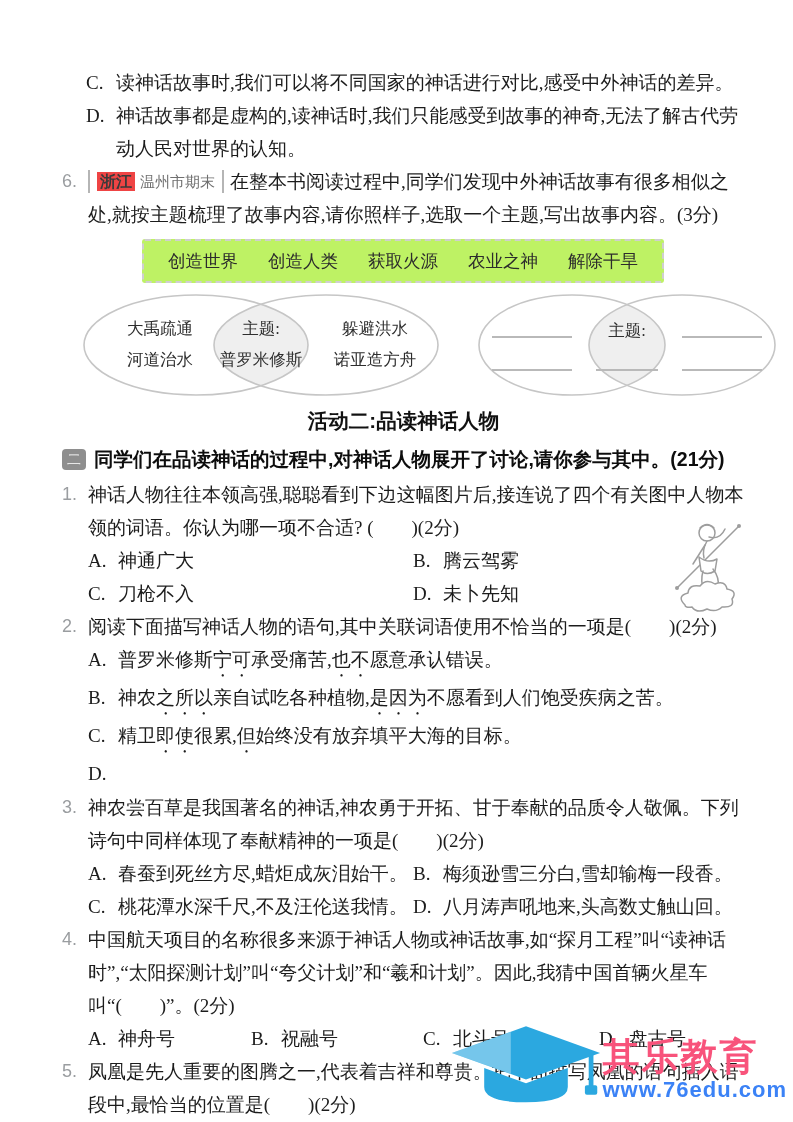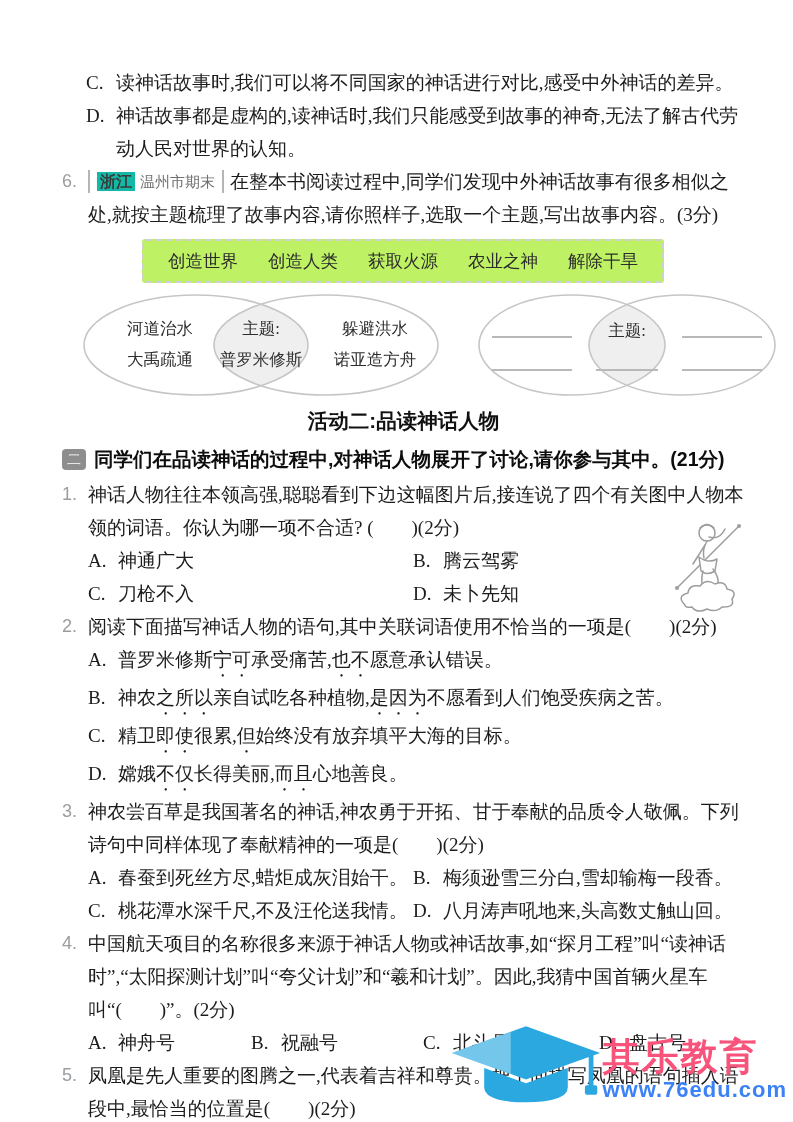--- a/index.html
+++ b/index.html
@@ -15,21 +15,21 @@
   .optlabel{flex:0 0 30px;}
   .qnum{flex:0 0 26px;color:#9a9da0;font-family:"Liberation Sans","DejaVu Sans",sans-serif;font-size:18px;}
   .qbody{flex:1;min-width:0;position:relative;}
 
   .prev-options{padding-left:24px;}
 
   
   .tag{display:inline-block;border-left:2px solid #b5b5b5;border-right:2px solid #b5b5b5;
        padding:0 7px;margin-right:6px;line-height:22px;vertical-align:1px;}
   .tag .prov{font-family:"Liberation Sans","DejaVu Sans",sans-serif;font-weight:700;color:#3a3a3a;
-       background:#14b8a6;padding:1px 3px;font-size:16px;}
+       background:#ef4444;padding:1px 3px;font-size:16px;}
   .tag .exam{font-family:"Liberation Sans","DejaVu Sans",sans-serif;color:#6f6f6f;font-size:15px;margin-left:5px;}
 
   
   .theme-box{box-sizing:border-box;width:522px;margin:8px 0 10px 80px;padding:5px 24px;
        border:2px dashed #cfcfcf;border-radius:3px;background:#bef264;
        display:flex;justify-content:space-between;line-height:30px;font-size:17.5px;color:#2c2c2c;}
 
   
   .venn-row{display:flex;gap:34px;margin:4px 0 6px 18px;}
   .venn{position:relative;}
@@ -104,22 +104,22 @@
         <defs>
             <clipPath id="clipL">
               <ellipse cx="116" cy="52" rx="112" ry="50"></ellipse>
             </clipPath>
           </defs>
         <ellipse cx="246" cy="52" rx="112" ry="50" fill="#efefef" clip-path="url(#clipL)"></ellipse>
         <ellipse cx="116" cy="52" rx="112" ry="50" fill="none" stroke="#c6c6c6" stroke-width="1.6"></ellipse>
         <ellipse cx="246" cy="52" rx="112" ry="50" fill="none" stroke="#c6c6c6" stroke-width="1.6"></ellipse>
       </svg>
       <div class="txt" style="left:22px;top:20px;width:116px;">
+        <div>大禹疏通</div>
         <div>河道治水</div>
-        <div>大禹疏通</div>
       </div>
       <div class="txt" style="left:132px;top:20px;width:98px;">
         <div>主题:</div>
         <div>普罗米修斯</div>
       </div>
       <div class="txt" style="left:236px;top:20px;width:118px;">
         <div>躲避洪水</div>
         <div>诺亚造方舟</div>
       </div>
     </div>
@@ -208,21 +208,20 @@
         <div class="row">
           <span class="optlabel">B.</span>
           <span><span>神农</span><span class="em-dots">之所以</span><span>亲自试吃各种植物,</span><span class="em-dots">是因为</span><span>不愿看到人们饱受疾病之苦。</span></span>
         </div>
         <div class="row">
           <span class="optlabel">C.</span>
           <span><span>精卫</span><span class="em-dots">即使</span><span>很累,</span><span class="em-dots">但</span><span>始终没有放弃填平大海的目标。</span></span>
         </div>
         <div class="row">
           <span class="optlabel">D.</span>
-          <span><span>嫦娥</span><span class="em-dots">不仅</span><span>长得美丽,</span><span class="em-dots">而且</span><span>心地善良。</span></span>
         </div>
       </div>
     </div>
   </div>
 
   <div class="row">
     <span class="qnum">3.</span>
     <div class="qbody">
       <div>神农尝百草是我国著名的神话,神农勇于开拓、甘于奉献的品质令人敬佩。下列诗句中同样体现了奉献精神的一项是(　　)(2分)</div>
       <div class="grid2">

